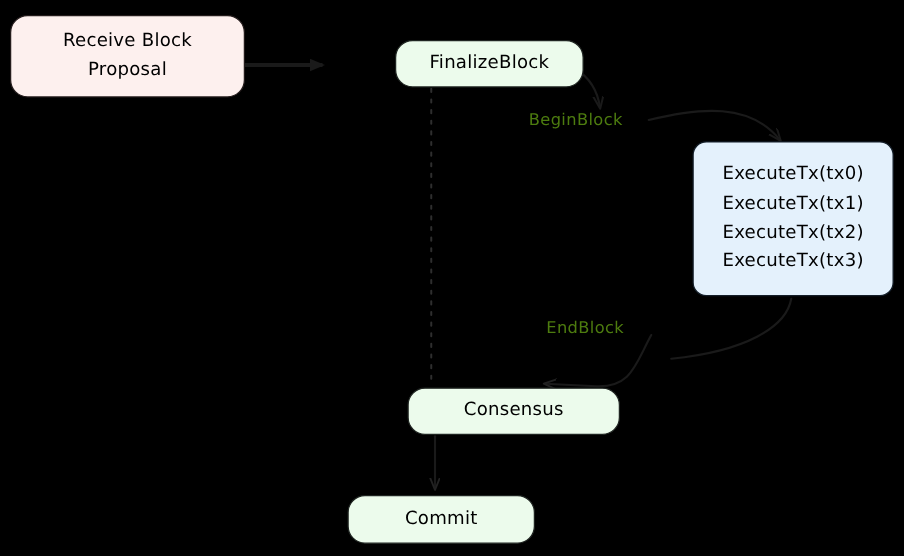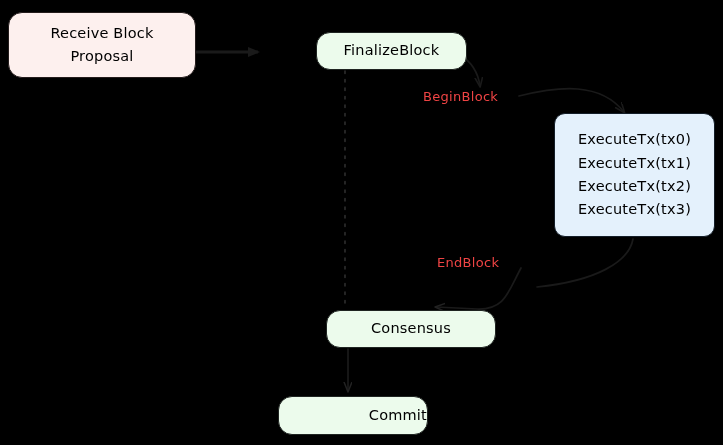--- a/index.html
+++ b/index.html
@@ -54,32 +54,32 @@
     border-color: #141e28;
     border-radius: 20px;
   }
   .node-lines {
     display: block;
     white-space: pre-line;
     line-height: 1.62;
   }
   .edge-label {
     position: absolute;
-    color: #ef4444;
+    color: #4d7c0f;
     font-family: "DejaVu Sans", sans-serif;
     font-size: 13px;
     letter-spacing: 0.3px;
     white-space: nowrap;
     z-index: 4;
   }
   #n-receive  { left: 8px;   top: 12px;  width: 188px; height: 66px; }
   #n-finalize { left: 269px; top: 32px;  width: 151px; height: 38px; margin-left: 47px; }
   #n-execute  { left: 554px; top: 113px; width: 161px; height: 124px; border-radius: 11px; }
   #n-consensus{ left: 278px; top: 310px; width: 170px; height: 38px; margin-left: 48px; }
-  #n-commit   { left: 278px; top: 396px; width: 150px; height: 39px; justify-content: flex-end; }
+  #n-commit   { left: 278px; top: 396px; width: 150px; height: 39px; }
   #lbl-begin  { left: 423px; top: 89px; }
   #lbl-end    { left: 437px; top: 255px; }
 </style>
 </head>
 <body>
 
 <div id="canvas">
 
   <svg id="edges" viewBox="0 0 723 445" xmlns="http://www.w3.org/2000/svg">
     <defs>

